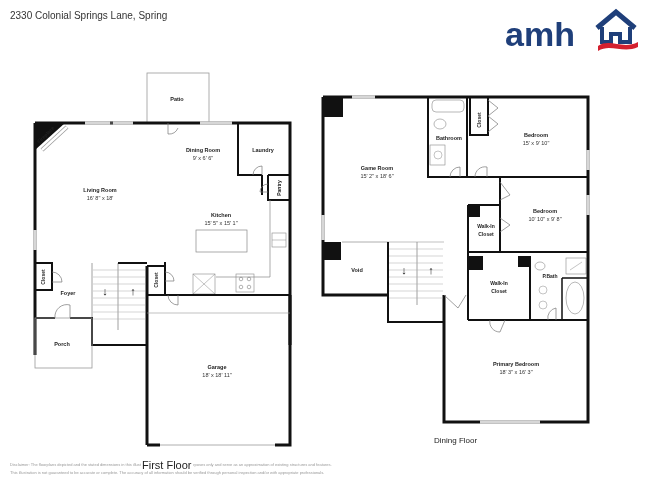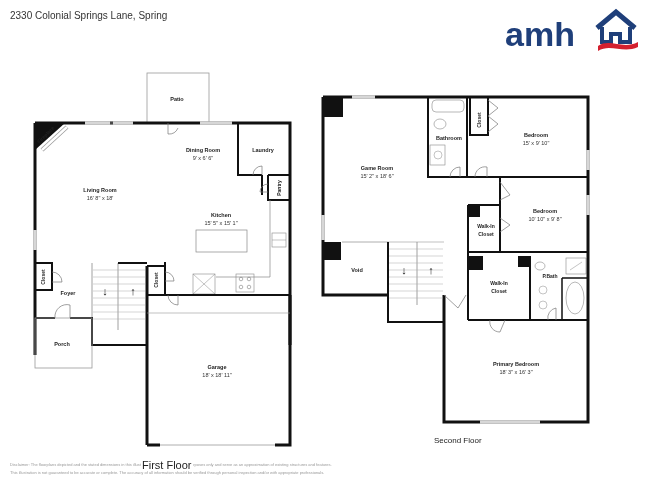--- a/index.html
+++ b/index.html
@@ -212,17 +212,17 @@
   <text class="rs" x="486" y="228">Walk-In</text>
   <text class="rs" x="486" y="236">Closet</text>
   <text class="rs" x="499" y="285">Walk-In</text>
   <text class="rs" x="499" y="293">Closet</text>
   <text class="rs" x="550" y="278">P.Bath</text>
   <text class="rl" x="357" y="272">Void</text>
   <text class="rl" x="516" y="366">Primary Bedroom</text>
   <text class="rd" x="516" y="374">18' 3" x 16' 3"</text>
 </svg>
 
-<div class="floor-label" style="left:434px; top:436px;">Second Floor</div>
+<div class="floor-label" style="left:434px; top:436px;">Dining Floor</div>
 
 <div class="disclaimer" style="top:462px;">Disclaimer: The floorplans depicted and the stated dimensions in this illustration are for informational purposes only and serve as an approximation of existing structures and features.</div>
 <div class="disclaimer" style="top:470px;">This illustration is not guaranteed to be accurate or complete. The accuracy of all information should be verified through personal inspection and/or with appropriate professionals.</div>
 <div class="floor-label" style="left:141px; top:459px; font-size:11px; background:#fff; padding:0 1px;">First Floor</div>
 
 </body></html>

